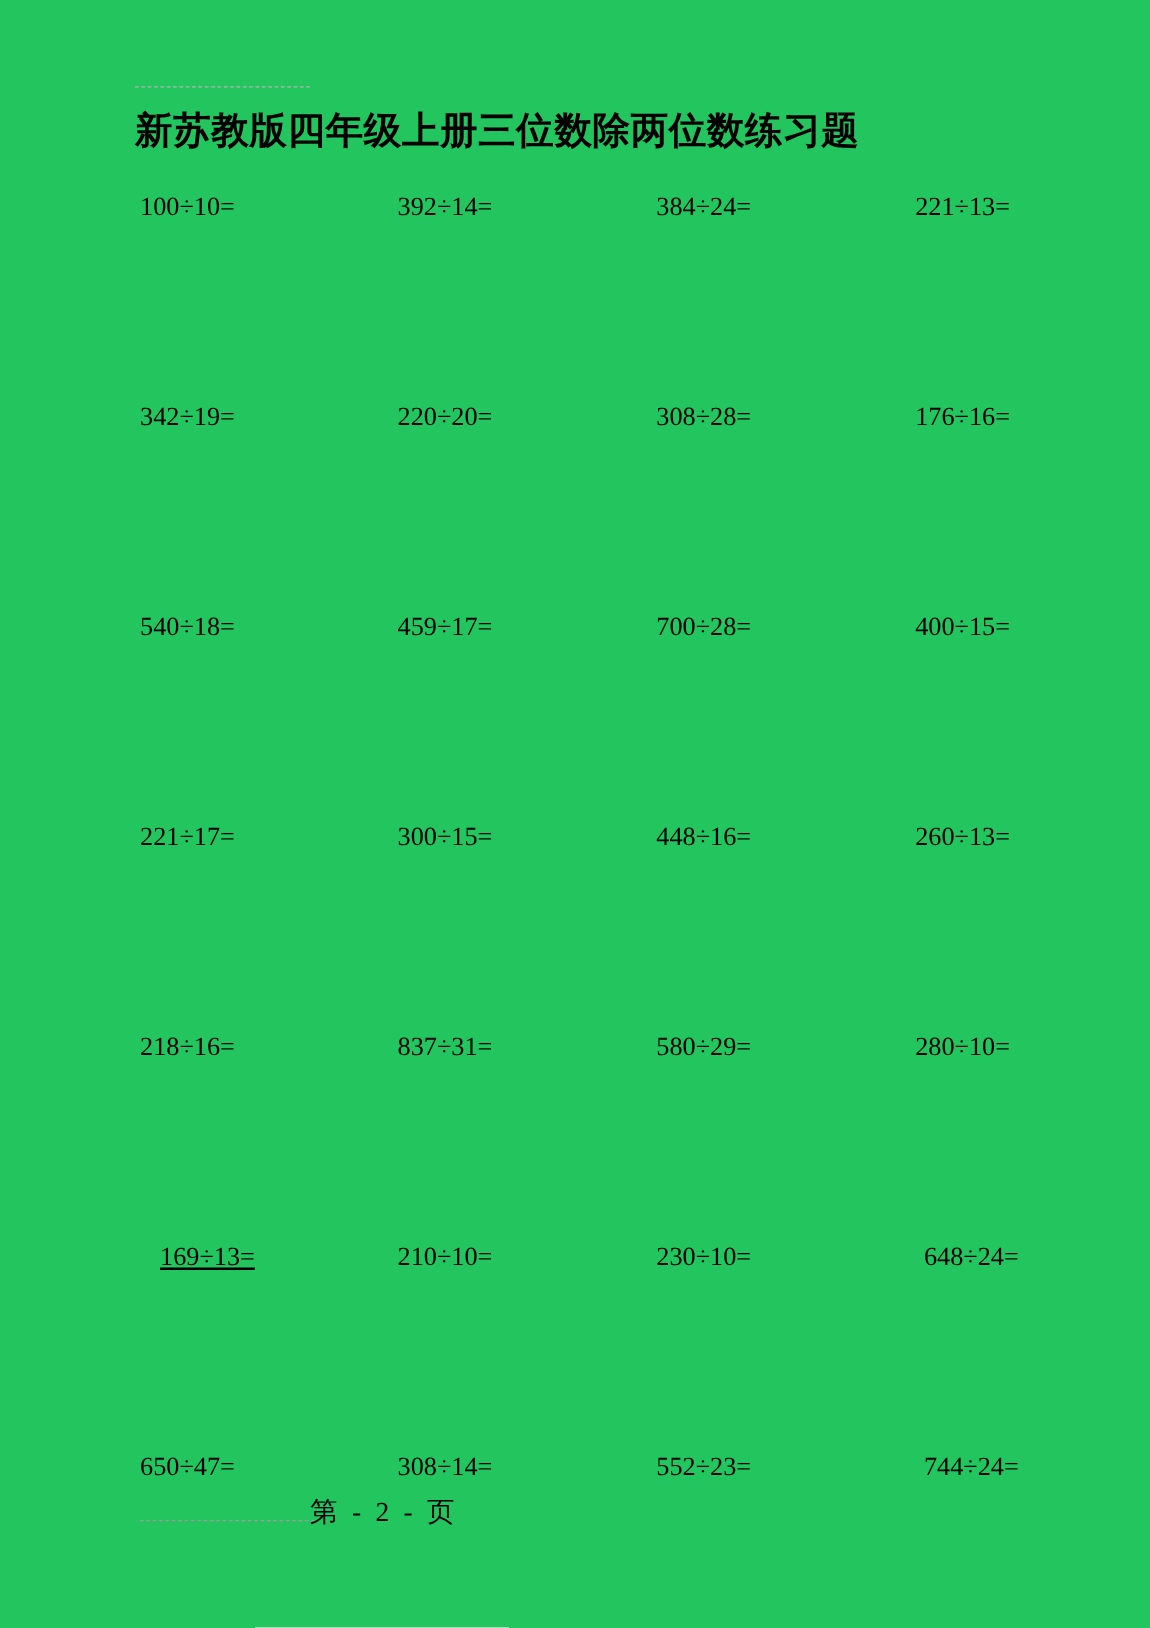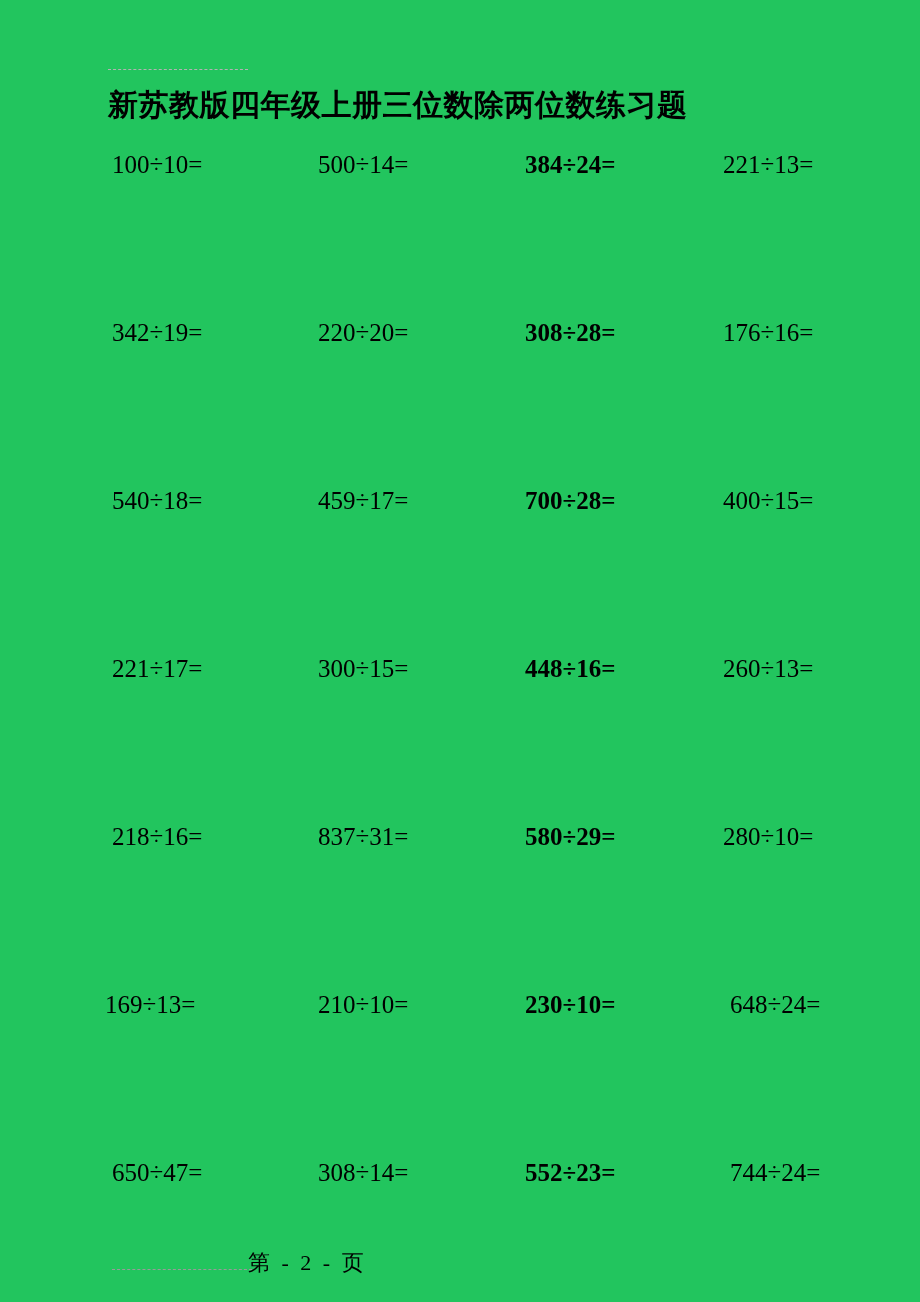--- a/index.html
+++ b/index.html
@@ -50,40 +50,40 @@
     top: 150px;
     width: 920px;
   }
   .prob-row {
     position: relative;
     height: 168px;
   }
   .prob-cell {
     position: absolute;
     top: 0;
-    font-size: 25px;
+    font-size: 21px;
     line-height: 30px;
     white-space: nowrap;
     font-family: "Liberation Serif", "DejaVu Serif", serif;
   }
   .prob-cell.c0 { left: 112px; }
   .prob-cell.c1 { left: 318px; }
-  .prob-cell.c2 { left: 525px; font-weight: bold; }
+  .prob-cell.c2 { left: 525px; }
   .prob-cell.c3 { left: 723px; text-align: right; width: 85px; }
 
   
-  .prob-row.r5 .prob-cell.c0 { left: 105px; }
+  .prob-row.r5 .prob-cell.c0 { left: 128px; text-decoration: underline; }
   .prob-row.r5 .prob-cell.c3 { left: 730px; text-align: right; }
   .prob-row.r6 .prob-cell.c3 { left: 730px; }
 
   
   .footer {
     position: absolute;
     left: 0;
-    top: 1246px;
+    top: 1193px;
     width: 850px;
     height: 40px;
   }
   .footer-rule {
     position: absolute;
     left: 112px;
     top: 23px;
     width: 140px;
     height: 0;
     border-top: 1px dashed #9a9a9a;
@@ -105,21 +105,21 @@
 <div id="page">
 
   <div class="header-rule"></div>
 
   <div class="title">新苏教版四年级上册三位数除两位数练习题</div>
 
   <div class="problems">
 
     <div class="prob-row r0">
       <div class="prob-cell c0">100÷10=</div>
-      <div class="prob-cell c1">500÷14=</div>
+      <div class="prob-cell c1">392÷14=</div>
       <div class="prob-cell c2">384÷24=</div>
       <div class="prob-cell c3">221÷13=</div>
     </div>
 
     <div class="prob-row r1">
       <div class="prob-cell c0">342÷19=</div>
       <div class="prob-cell c1">220÷20=</div>
       <div class="prob-cell c2">308÷28=</div>
       <div class="prob-cell c3">176÷16=</div>
     </div>

